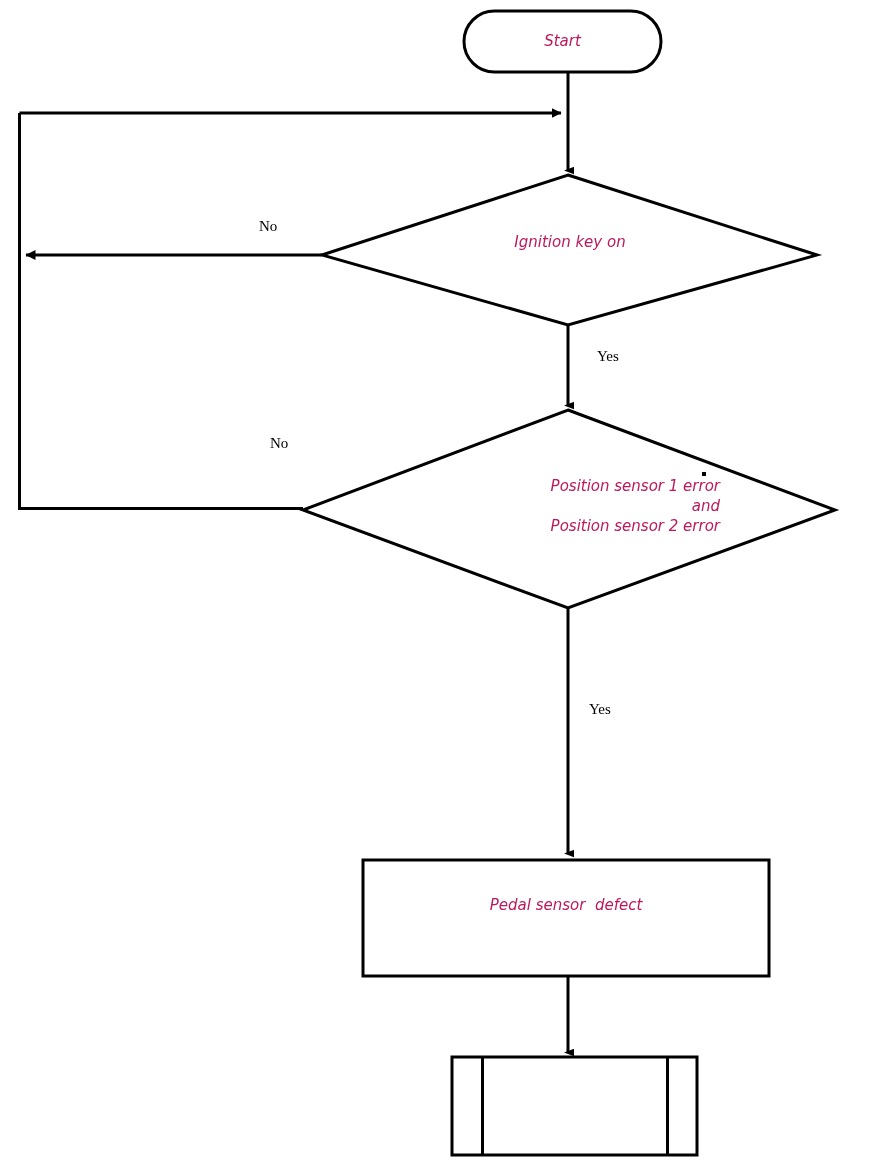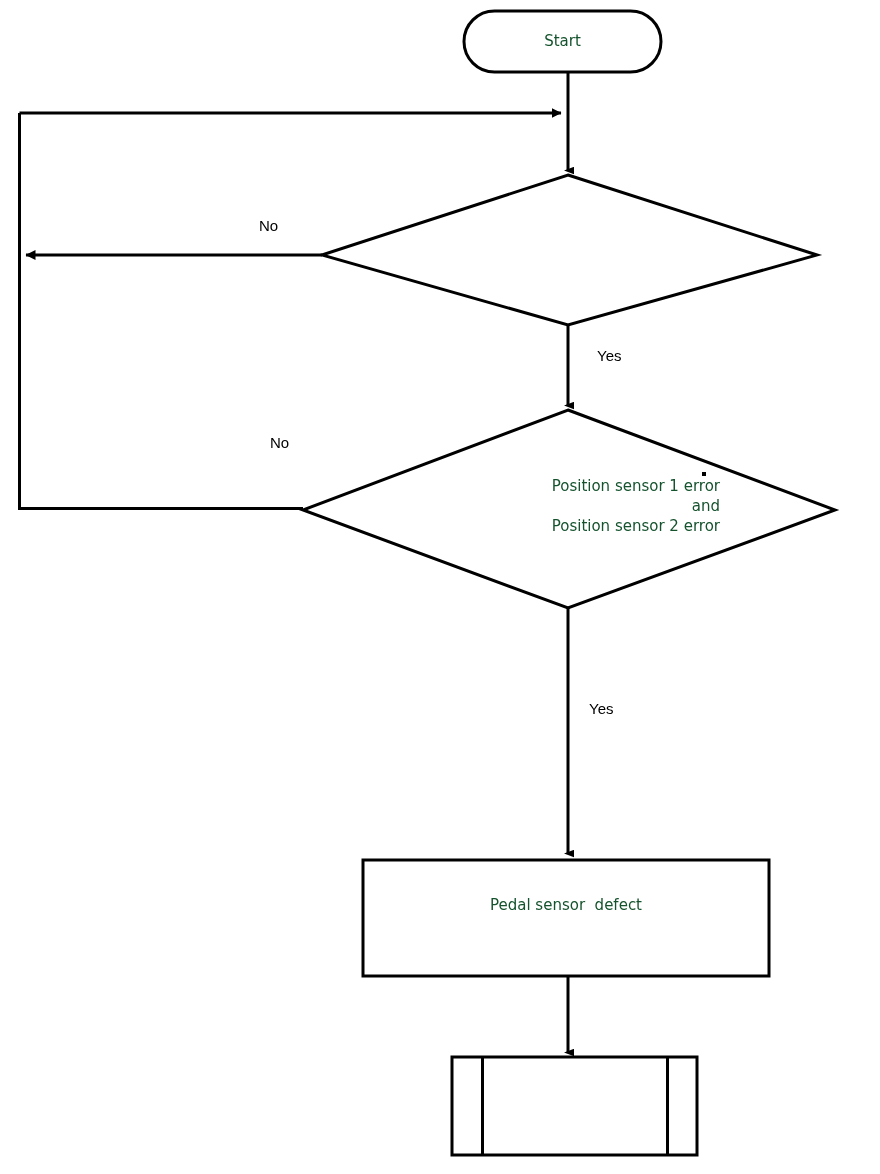--- a/index.html
+++ b/index.html
@@ -18,31 +18,32 @@
   #flow-svg {
     position: absolute;
     left: 0;
     top: 0;
     width: 880px;
     height: 1174px;
   }
   .shape-text {
     position: absolute;
     text-align: center;
-    color: #14532d;
+    color: #be185d;
     font-family: "DejaVu Sans", sans-serif;
     font-size: 15px;
     line-height: 20px;
     white-space: pre;
     pointer-events: none;
+    font-style: italic;
   }
   .edge-label {
     position: absolute;
     color: #000000;
-    font-family: Liberation Sans, sans-serif;
+    font-family: Liberation Serif, serif;
     font-size: 15px;
     line-height: 18px;
     white-space: pre;
   }
   .t-start      { left: 464px; top: 31px;  width: 197px; }
   .t-decision1  { left: 420px; top: 232px; width: 300px; }
   .t-decision2  { left: 420px; top: 476px; width: 300px; text-align: right; }
   .t-process    { left: 363px; top: 895px; width: 406px; }
   .t-subroutine { left: 482px; top: 1085px; width: 186px; }
   .lbl-no1  { left: 259px; top: 217px; }
@@ -91,20 +92,21 @@
 
     <rect x="452" y="1057" width="245" height="98" fill="#ffffff" stroke="#000000" stroke-width="3"></rect>
     <line x1="482.5" y1="1057" x2="482.5" y2="1155" stroke="#000000" stroke-width="3"></line>
     <line x1="667.5" y1="1057" x2="667.5" y2="1155" stroke="#000000" stroke-width="3"></line>
 
     <rect x="702" y="472" width="4" height="4" fill="#000000"></rect>
   </svg>
 
   <div class="shape-text t-start">Start</div>
 
+  <div class="shape-text t-decision1">Ignition key on</div>
 
   <div class="shape-text t-decision2">Position sensor 1 error
 and
 Position sensor 2 error</div>
 
   <div class="shape-text t-process">Pedal sensor  defect</div>
 
 
   <div class="edge-label lbl-no1">No</div>
 

